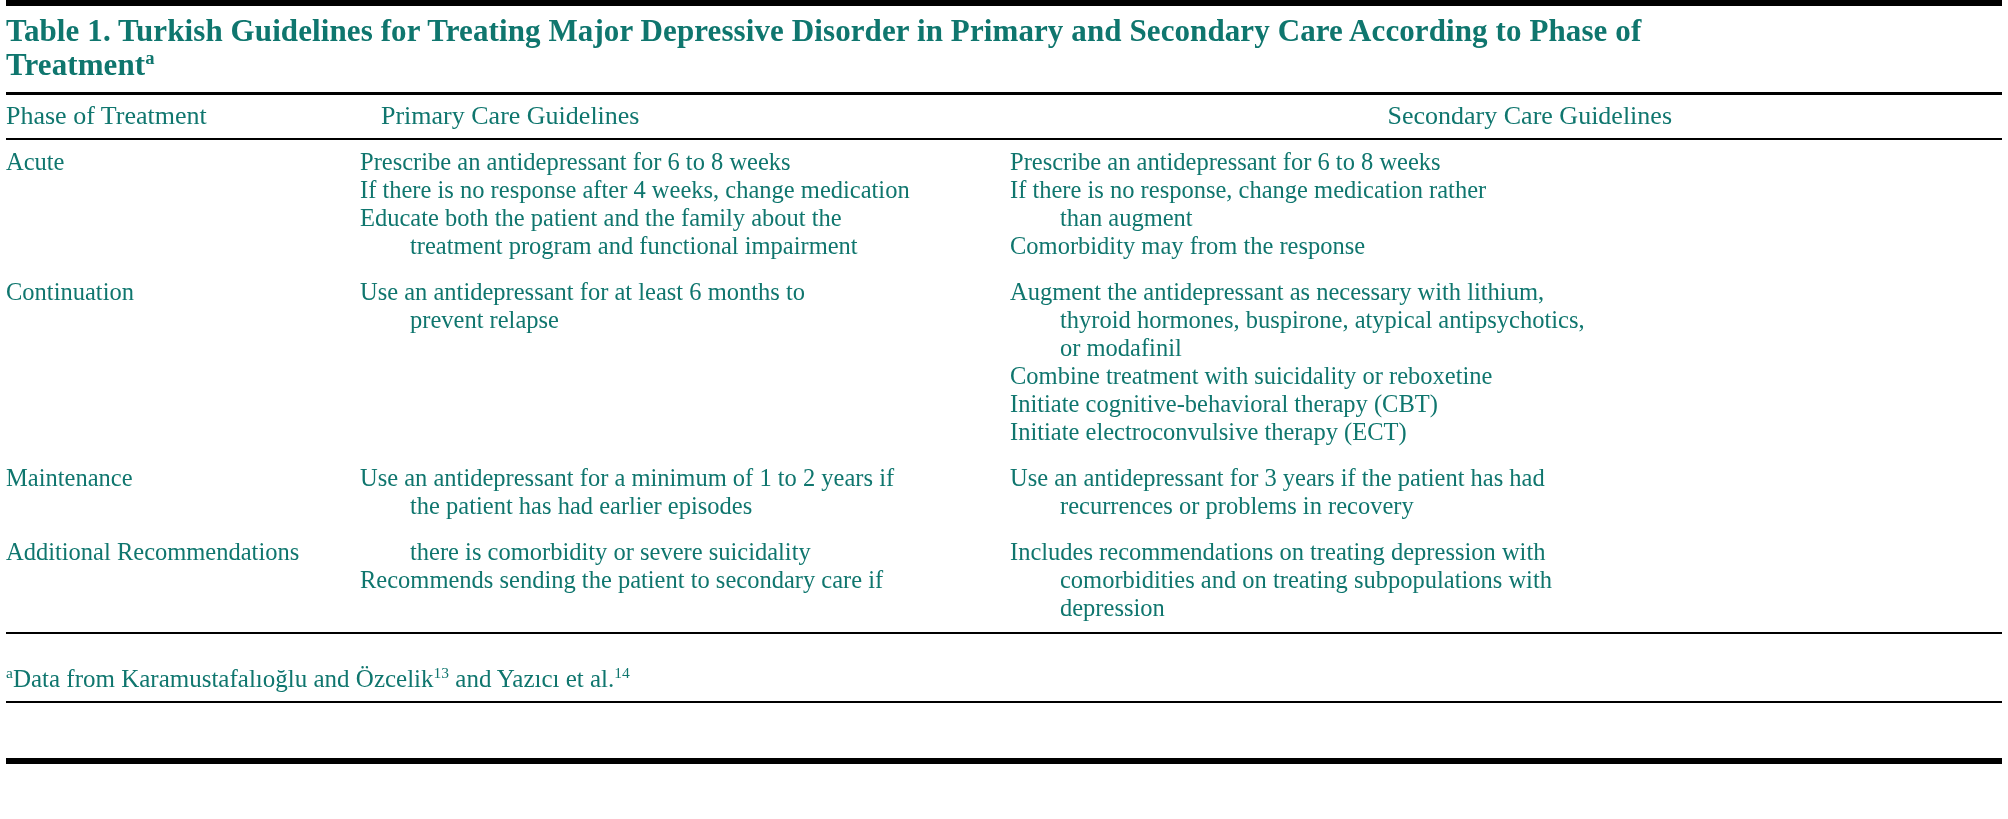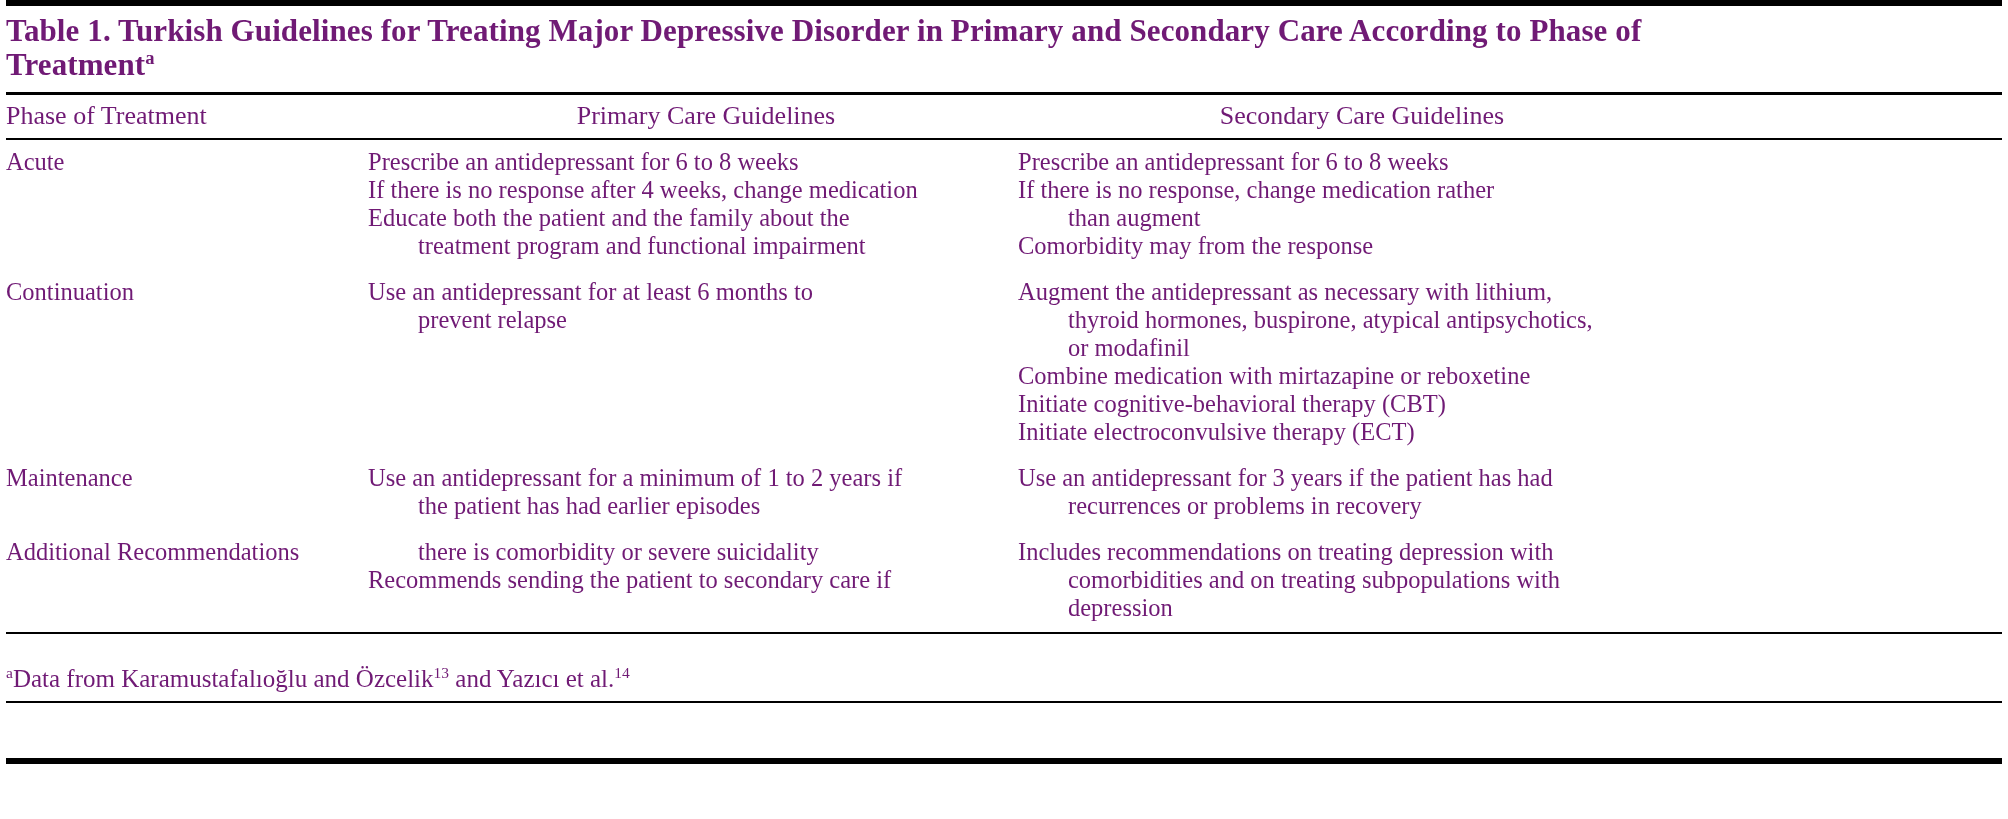--- a/index.html
+++ b/index.html
@@ -1,21 +1,21 @@
 <!DOCTYPE html>
 <html><head>
 <meta charset="utf-8">
 <style>
   * { margin: 0; padding: 0; box-sizing: border-box; }
   html, body { background: #ffffff; }
   .page {
     width: 2008px;
     height: 819px;
     background: #ffffff;
-    color: #701a75;
+    color: #0f766e;
     font-family: "Liberation Serif", "DejaVu Serif", serif;
     position: relative;
     overflow: hidden;
     padding: 0 6px;
   }
   .rule { width: 100%; background: #000; }
   .rule-thick { height: 6px; }
   .rule-med   { height: 3px; }
   .rule-thin  { height: 2px; }
 
@@ -32,30 +32,30 @@
     display: grid;
     grid-template-columns: 354px 650px 1fr;
   }
 
   .header-row {
     font-size: 26px;
     line-height: 28px;
     padding: 7px 0 8px 0;
     gap: 21px;
   }
-  .hcell.center { text-align: center; }
-  .sec-center { width: 620px; text-align: center; }
+  .hcell.center { }
+  .sec-center { width: 620px; text-align: right; }
 
   .table-body { padding: 8px 0 10px 0; }
   .trow { margin-bottom: 18px; }
   .trow:last-child { margin-bottom: 0; }
 
   .cell { font-size: 24.5px; line-height: 28px; }
   .phase { font-size: 24.5px; line-height: 28px; }
-  .gline { white-space: nowrap; margin-left: 8px; }
+  .gline { white-space: nowrap; }
   .gline.indent { padding-left: 50px; }
 
   .footnote {
     font-size: 25px;
     line-height: 30px;
     padding: 7px 0 7px 0;
     margin-top: 23px;
   }
   .footnote sup { font-size: 0.62em; vertical-align: super; line-height: 0; }
 
@@ -104,21 +104,21 @@
       <div class="grid-row trow">
         <div class="cell phase">Continuation</div>
         <div class="cell">
           <div class="gline">Use an antidepressant for at least 6 months to</div>
           <div class="gline indent">prevent relapse</div>
         </div>
         <div class="cell">
           <div class="gline">Augment the antidepressant as necessary with lithium,</div>
           <div class="gline indent">thyroid hormones, buspirone, atypical antipsychotics,</div>
           <div class="gline indent">or modafinil</div>
-          <div class="gline">Combine medication with mirtazapine or reboxetine</div>
+          <div class="gline">Combine treatment with suicidality or reboxetine</div>
           <div class="gline">Initiate cognitive-behavioral therapy (CBT)</div>
           <div class="gline">Initiate electroconvulsive therapy (ECT)</div>
         </div>
       </div>
       <div class="grid-row trow">
         <div class="cell phase">Maintenance</div>
         <div class="cell">
           <div class="gline">Use an antidepressant for a minimum of 1 to 2 years if</div>
           <div class="gline indent">the patient has had earlier episodes</div>
         </div>

